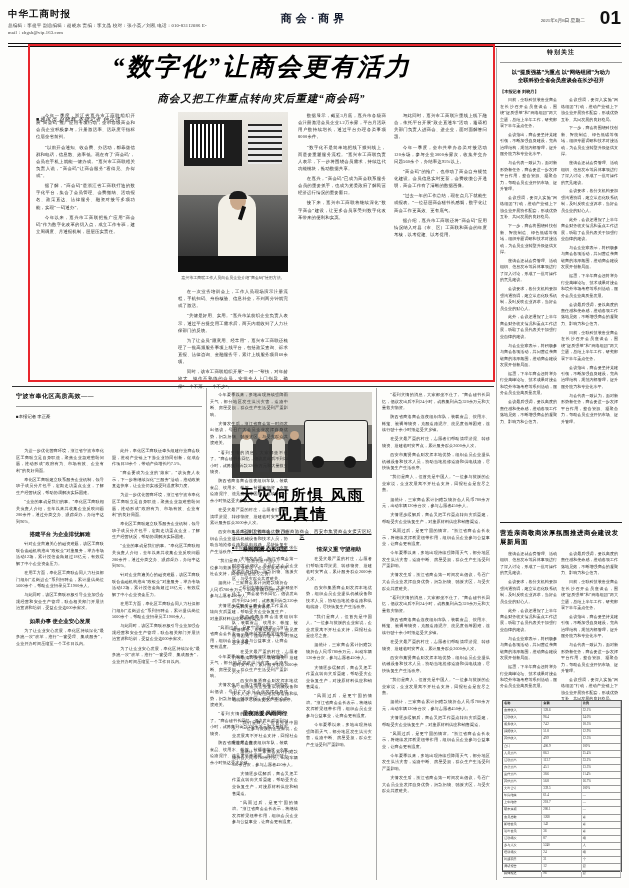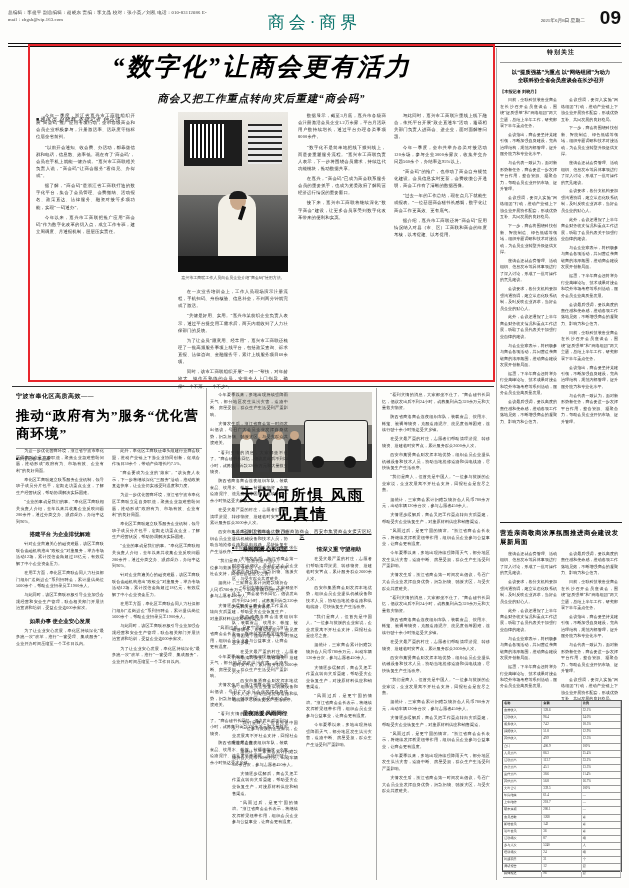--- a/index.html
+++ b/index.html
@@ -5,21 +5,21 @@
   html,body{margin:0;padding:0;background:#ffffff;}
   body{width:629px;height:888px;font-family:"Liberation Serif",serif;color:#1a1a1a;position:relative;overflow:hidden;}
   .page{position:absolute;left:0;top:0;width:629px;height:888px;background:#fdfdfb;}
 
   
   .masthead{position:absolute;left:8px;top:8px;width:613px;height:34px;}
   .mh-left{position:absolute;left:0;top:0;width:200px;}
   .mh-logo{font-family:"Liberation Sans",sans-serif;font-size:9.5px;font-weight:bold;letter-spacing:1px;color:#111;}
   .mh-meta{font-size:4.6px;color:#333;line-height:1.5;margin-top:2px;letter-spacing:.2px;}
   .mh-center{position:absolute;left:50%;transform:translateX(-50%);top:3px;text-align:center;}
-  .mh-title{font-size:17px;font-weight:normal;letter-spacing:4px;color:#0f766e;}
+  .mh-title{font-size:11px;font-weight:bold;letter-spacing:4px;color:#0f172a;}
   .mh-right{position:absolute;right:0;top:0;text-align:right;}
   .mh-pageno{font-family:"Liberation Sans",sans-serif;font-size:19px;font-weight:bold;color:#111;line-height:1;}
   .mh-date{position:absolute;right:36px;top:9px;font-size:4.8px;color:#333;white-space:nowrap;}
   .rule{position:absolute;left:8px;top:43px;width:613px;height:0;border-top:1.4px solid #111;}
   .rule2{position:absolute;left:8px;top:45.5px;width:613px;height:0;border-top:.5px solid #111;}
 
   
   .col-div{position:absolute;background:#aaa;width:.6px;}
 
   
@@ -97,27 +97,28 @@
   .hr-thin{border-top:.6px solid #999;margin:5px 0;}
   .hr-thick{border-top:1.2px solid #222;margin:6px 0;}
 </style>
 </head>
 <body>
 
 <div class="page">
 
   <div class="masthead">
     <div class="mh-left">
+      <div class="mh-logo">中华工商时报</div>
       <div class="mh-meta">总编辑：李俊平   副总编辑：赵晓东    责编：李文晶    校对：张小英／刘凯    电话：010-83112086    E-mail：zhgsb@vip.163.com</div>
     </div>
     <div class="mh-center">
       <div class="mh-title">商会·商界</div>
     </div>
     <div class="mh-right">
-      <div class="mh-pageno">09</div>
+      <div class="mh-pageno">01</div>
     </div>
     <div class="mh-date">2021年6月8日  星期二</div>
   </div>
   <div class="rule"></div>
   <div class="rule2"></div>
 
   <div class="col-div" style="left:206px;top:388px;height:492px;"></div>
   <div class="col-div" style="left:376px;top:388px;height:492px;"></div>
   <div class="col-div" style="left:496px;top:48px;height:832px;"></div>
   <div class="col-div" style="left:12px;top:386px;width:482px;height:.8px;background:#333;"></div>
@@ -178,21 +179,20 @@
           <p>“过去一年的工作总结，现在点几下就能生成报表。”一位基层商会秘书长感慨，数字化让商会工作更高效、更有底气。</p>
           <p>据介绍，嘉兴市工商联还将“商会码”应用情况纳入对县（市、区）工商联和商会的年度考核，以考促建、以考促用。</p>
       </div>
     </div>
   </div>
 
   <div class="redbox"></div>
 
   <div class="sec2">
     <div class="kicker">宁波市奉化区高质高效——</div>
-    <div class="h">推动“政府有为”服务“优化营商环境”</div>
     <div class="hr-thin"></div>
     <div class="byline">■本报记者  李正豪</div>
   </div>
 
   <div style="position:absolute;left:16px;top:448px;width:88px;">
     <div class="body-s">
       <p>为进一步优化营商环境，浙江省宁波市奉化区工商联立足自身职能，聚焦企业急难愁盼问题，推动形成“政府有为、市场有效、企业有利”的良好局面。</p>
         <p>奉化区工商联建立联系服务企业机制，领导班子成员分片包干，定期走访重点企业，了解生产经营状况，帮助协调解决实际困难。</p>
         <p>“企业的事就是我们的事。”奉化区工商联相关负责人介绍，去年以来共收集企业反映问题280余件，通过分类交办、跟踪督办，办结率达到96%。</p>
     </div>

